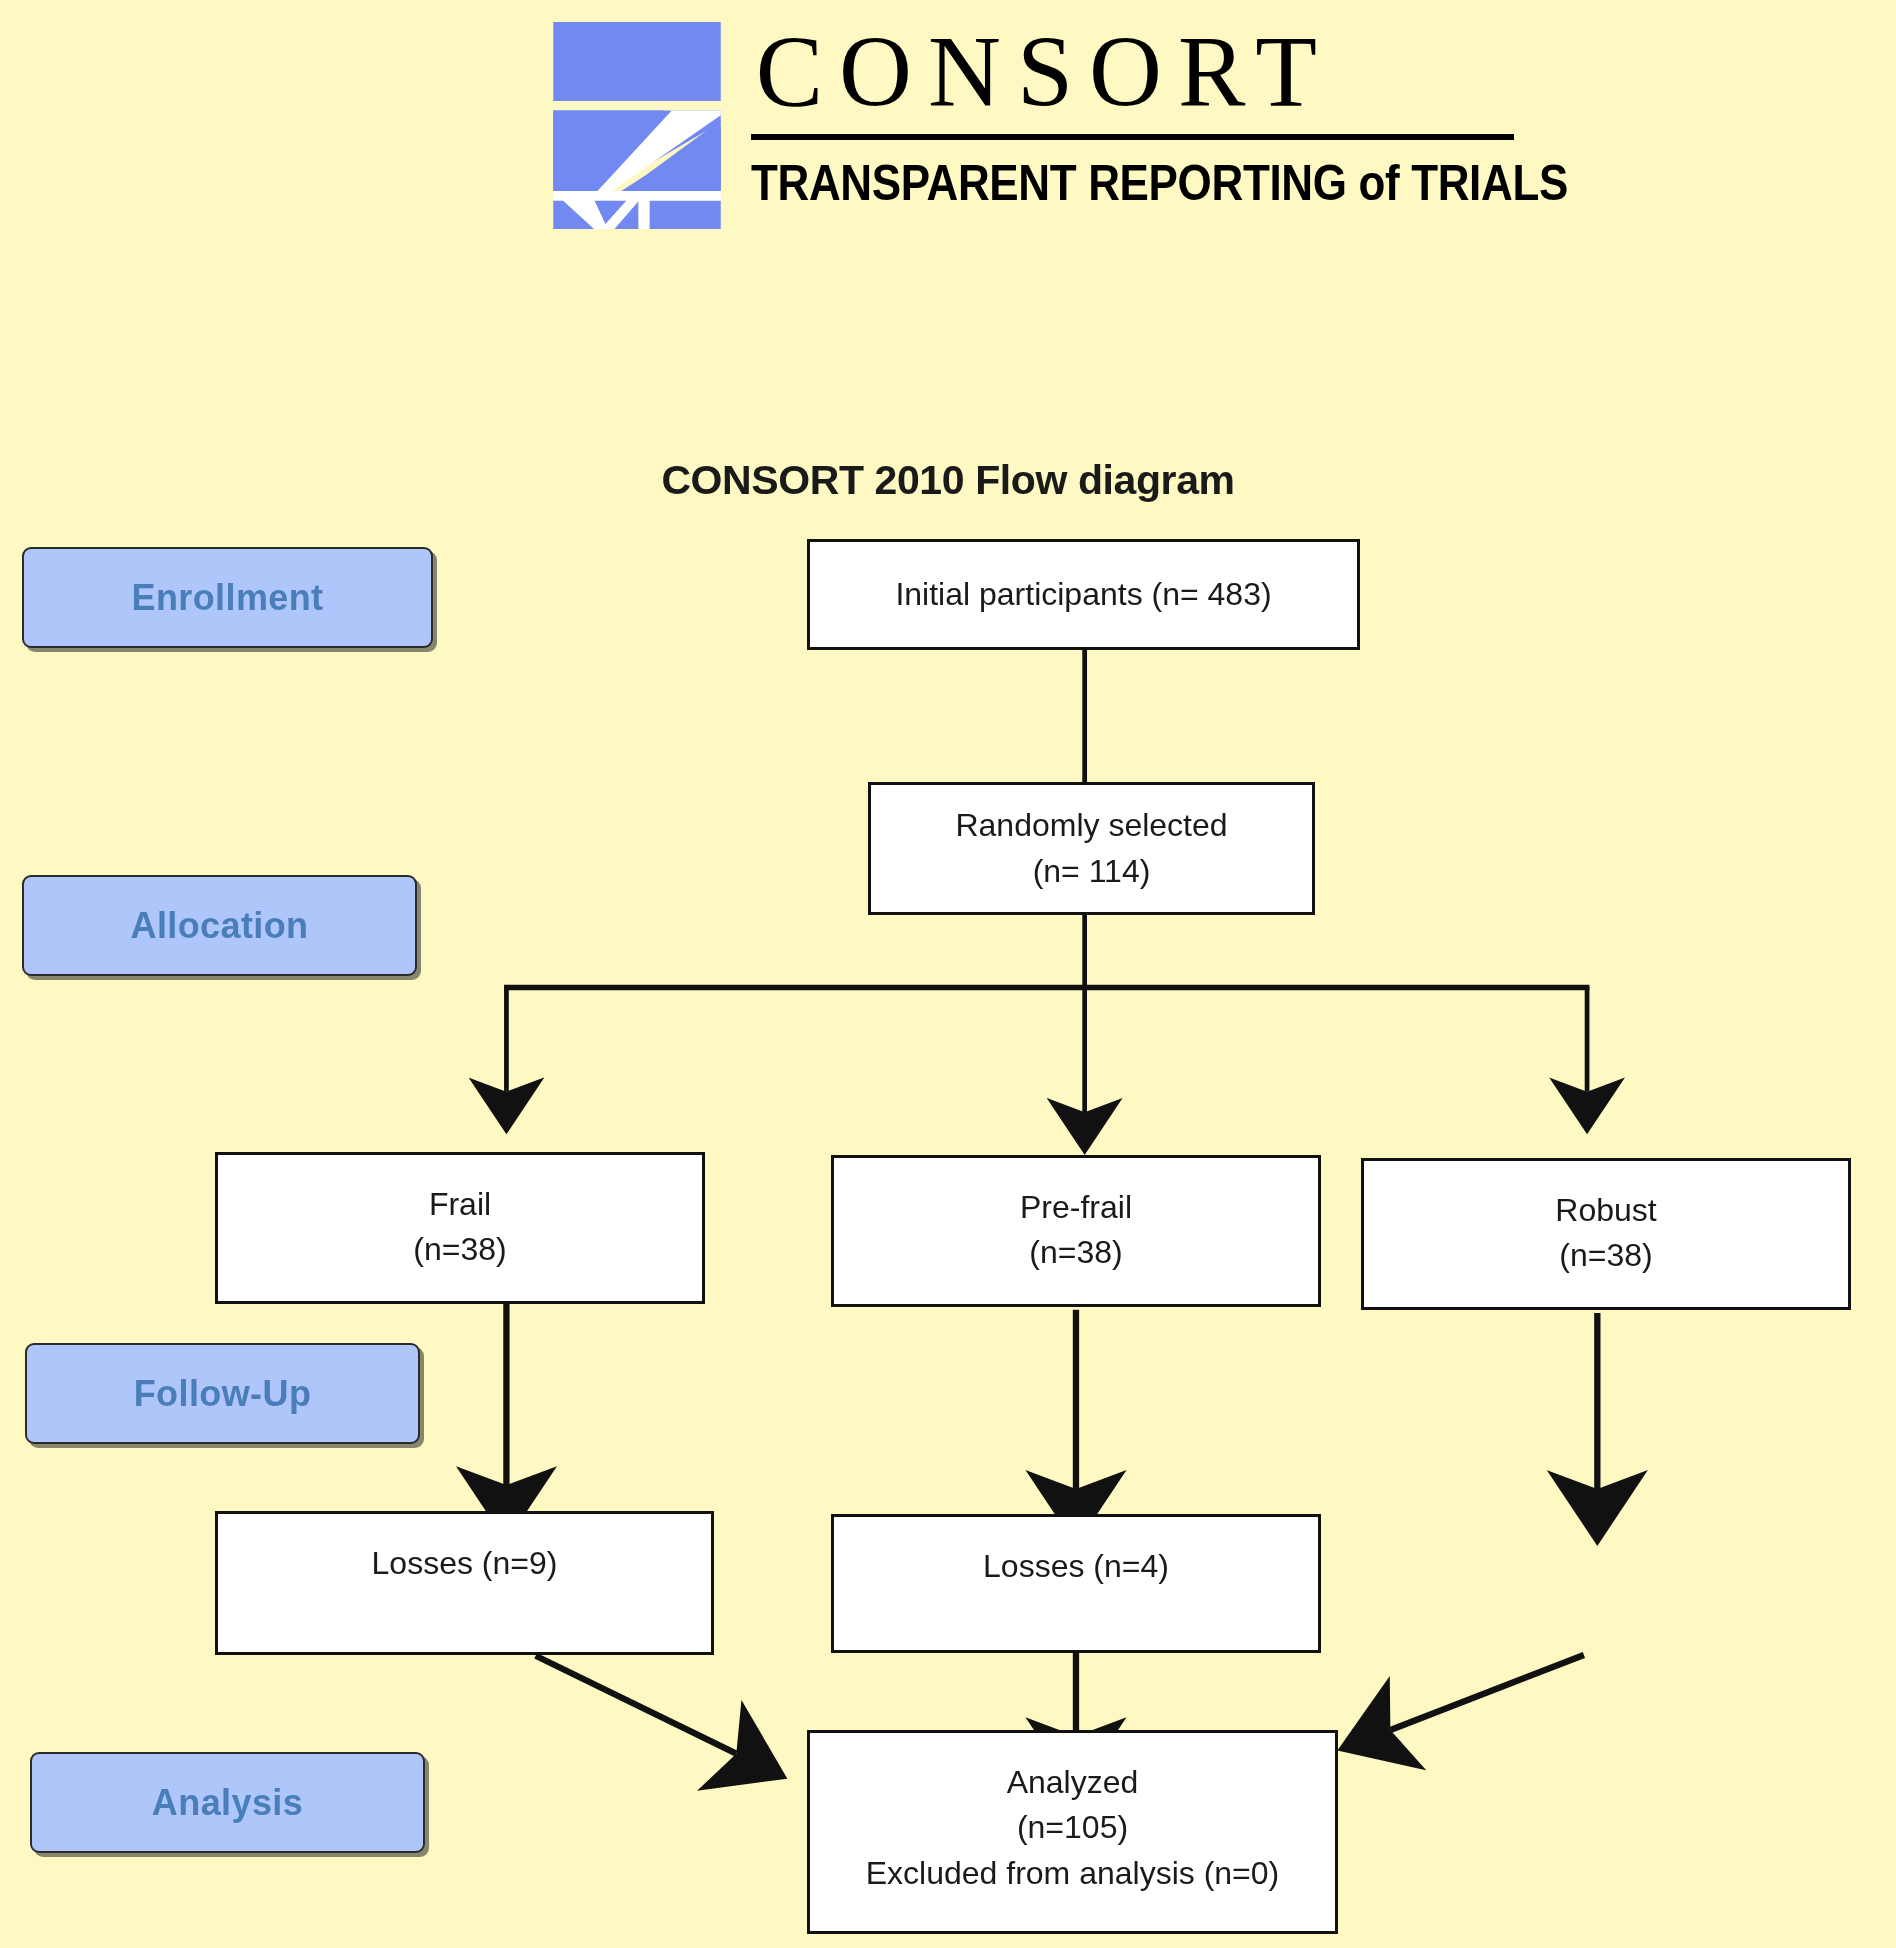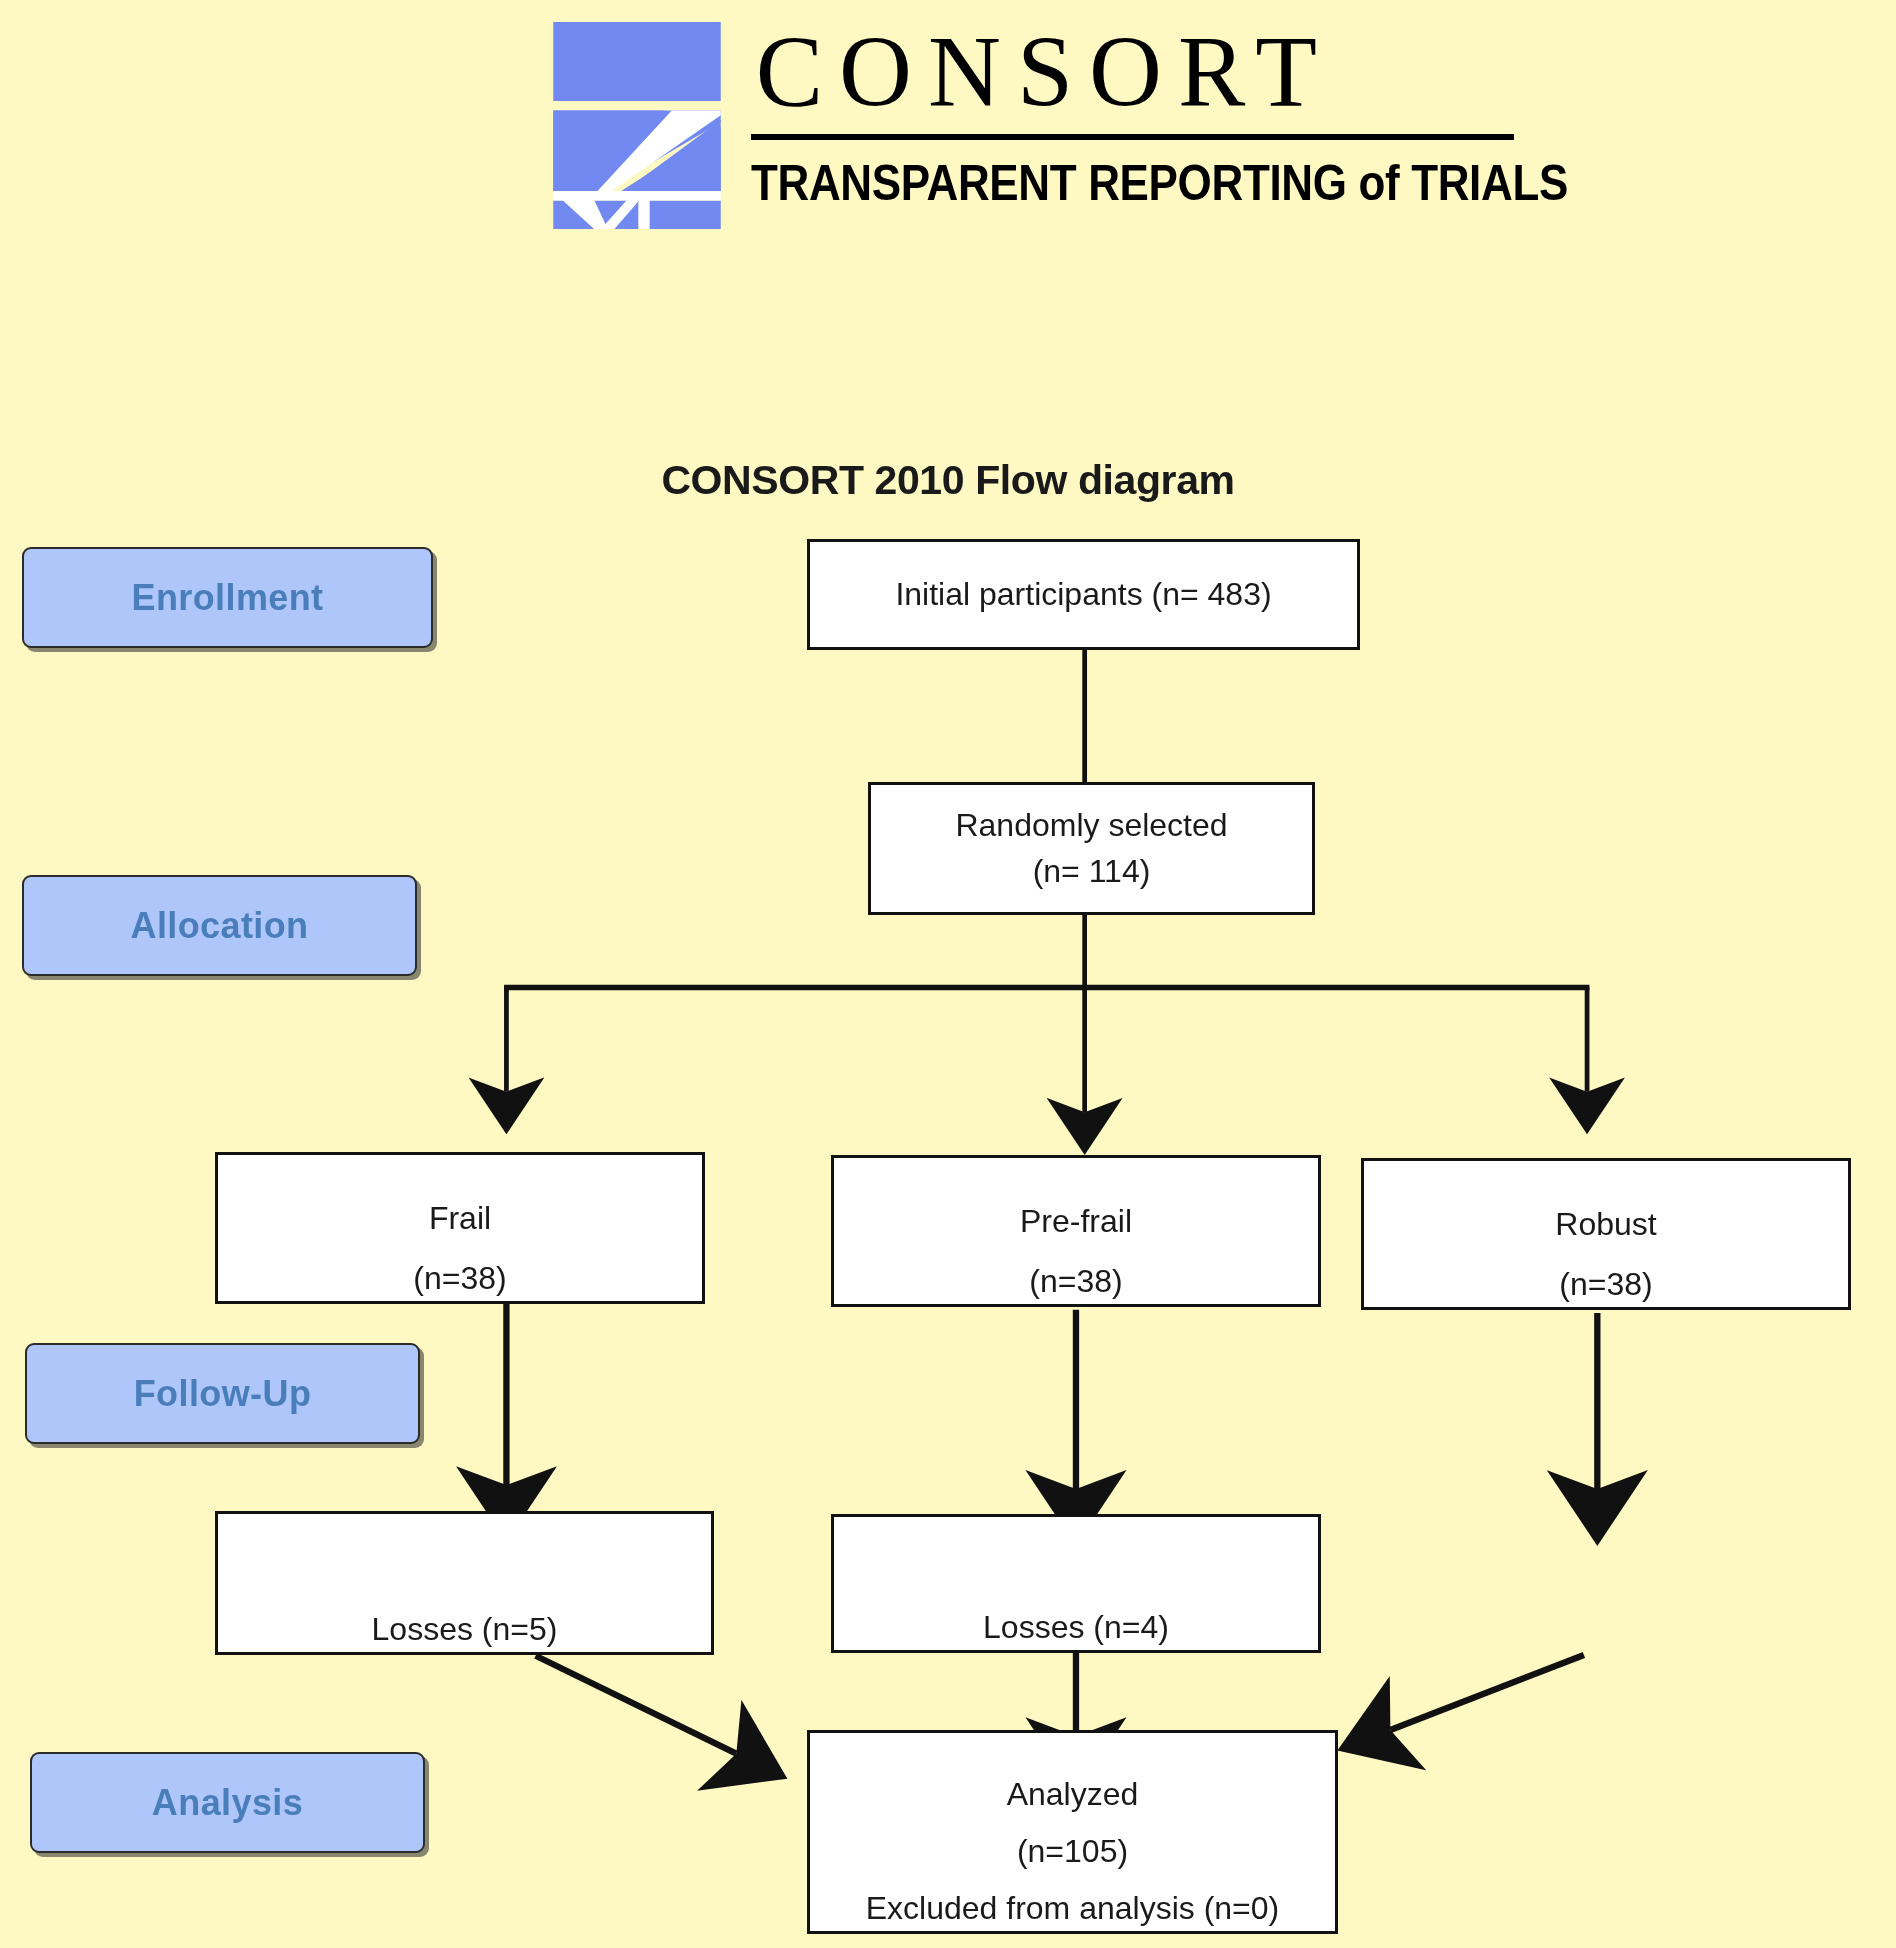--- a/index.html
+++ b/index.html
@@ -105,21 +105,21 @@
     border: 3.2px solid #111111;
     display: flex;
     flex-direction: column;
     align-items: center;
     color: #1a1a1a;
     font-size: 32px;
     line-height: 1.42;
     text-align: center;
   }
   .flow-box.center-v { justify-content: center; }
-  .flow-box.top-v { justify-content: space-between; }
+  .flow-box.top-v { justify-content: flex-start; }
   .flow-box .pad-top { height: 27px; }
   .flow-box .line { display: block; white-space: nowrap; }
 
   
   #connectors {
     position: absolute;
     left: 0;
     top: 0;
     width: 1896px;
     height: 1948px;
@@ -227,21 +227,21 @@
   </div>
 
   <div class="flow-box top-v" style="left:1361px; top:1158px; width:490px; height:152px;">
     <div class="pad-top"></div>
     <span class="line">Robust</span>
     <span class="line">(n=38)</span>
   </div>
 
   <div class="flow-box top-v" style="left:215px; top:1511px; width:499px; height:144px;">
     <div class="pad-top"></div>
-    <span class="line">Losses (n=5)</span>
+    <span class="line">Losses (n=9)</span>
   </div>
 
   <div class="flow-box top-v" style="left:831px; top:1514px; width:490px; height:139px;">
     <div class="pad-top"></div>
     <span class="line">Losses (n=4)</span>
   </div>
 
 
   <div class="flow-box top-v" style="left:807px; top:1730px; width:531px; height:204px;">
     <div class="pad-top"></div>

